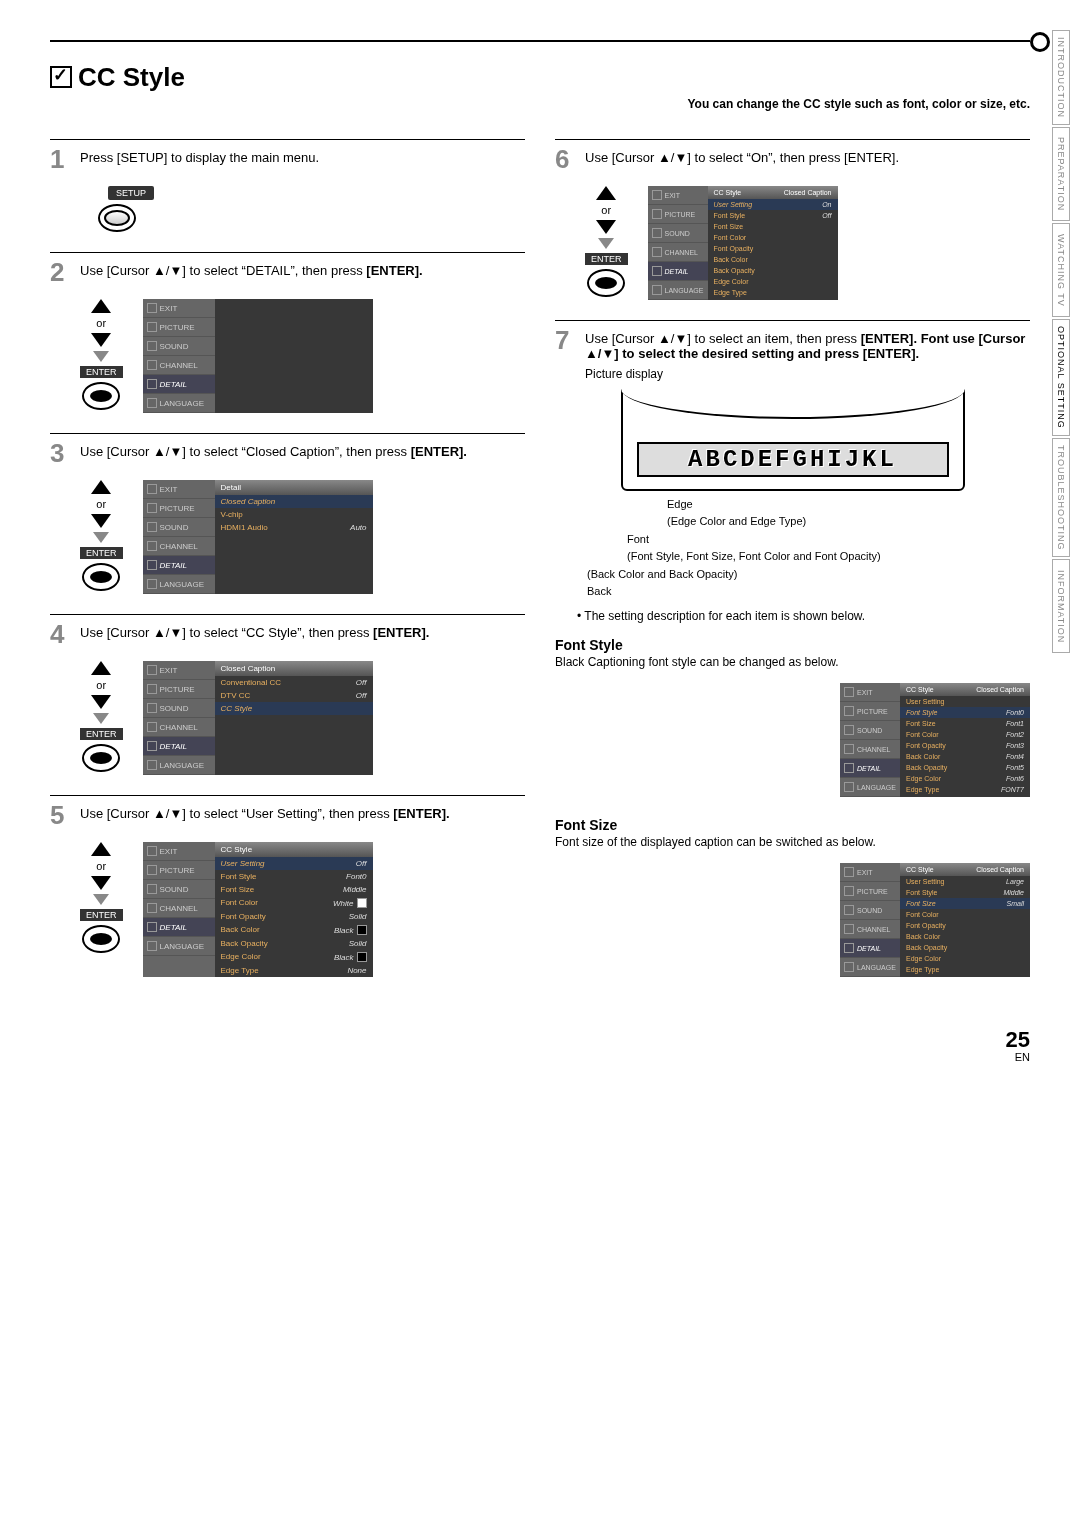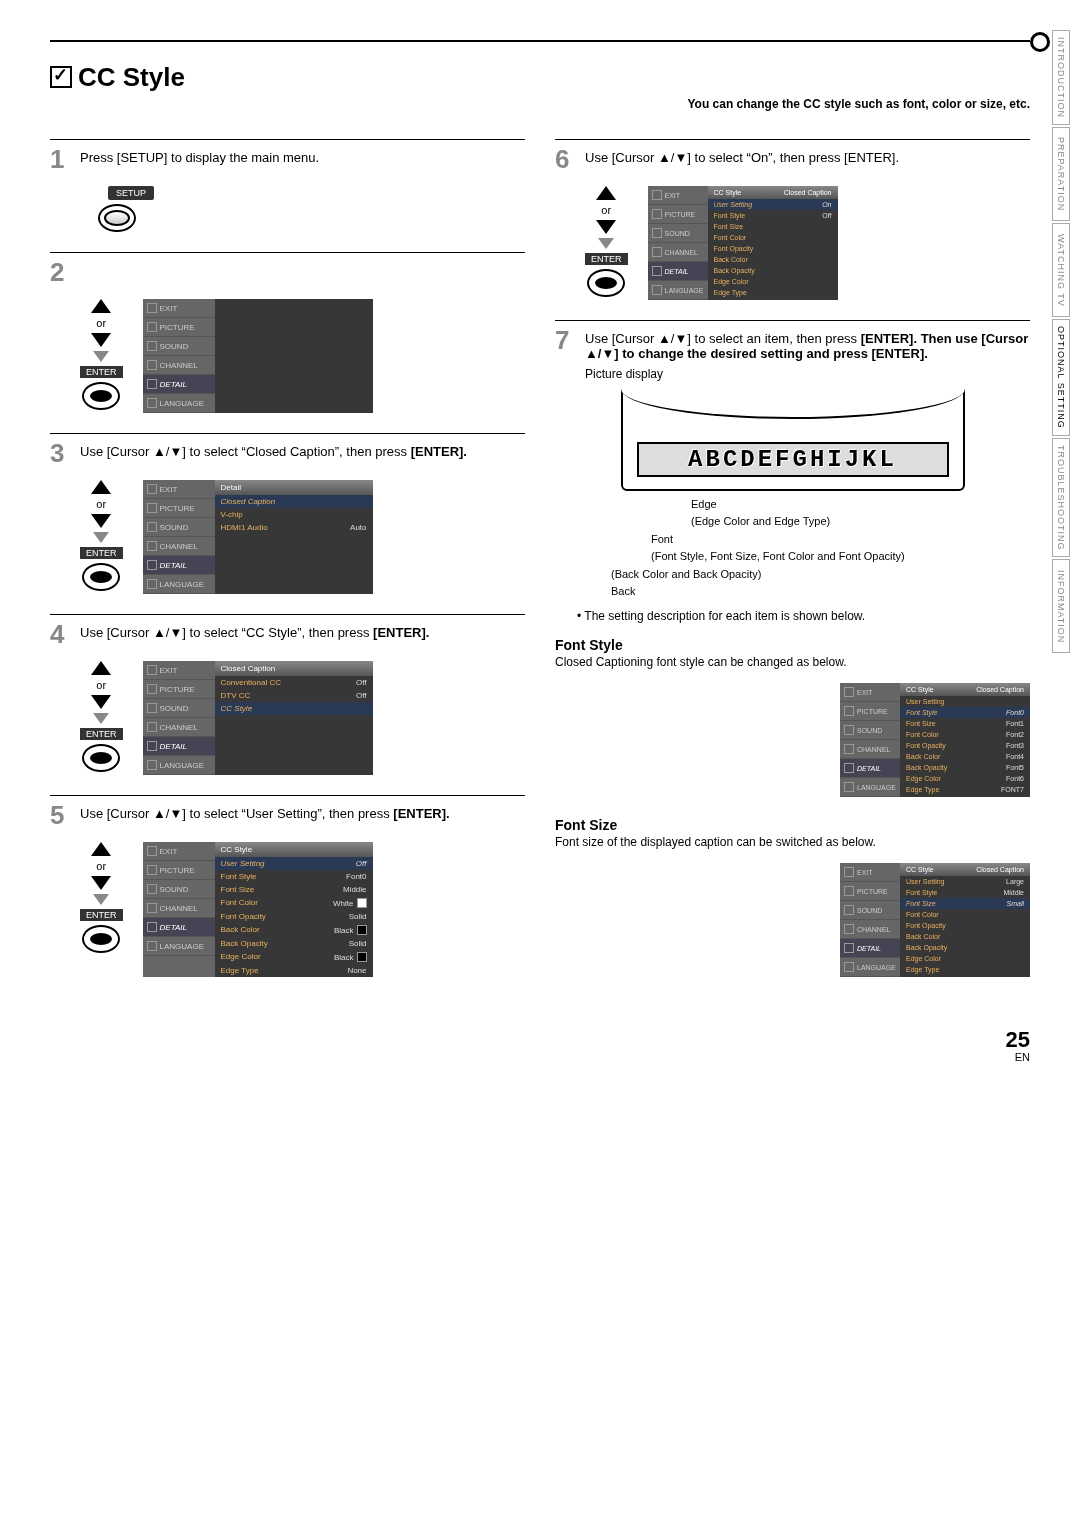--- a/index.html
+++ b/index.html
@@ -155,21 +155,21 @@
     color:#fff;
     padding: 3px 6px;
     display:flex; justify-content:space-between;
   }
   .menu-row {
     display:flex; justify-content:space-between;
     padding: 2px 6px;
     color:#e8b060;
   }
   .menu-row.hl { background:#2a3a55; font-style:italic;}
-  .menu-row .val { color:#ddd; display:flex; align-items:flex-end; gap:3px;}
+  .menu-row .val { color:#ddd; font-style:italic; display:flex; align-items:flex-end; gap:3px;}
   .swatch { width:8px;height:8px;border:1px solid #999;background:#fff;}
   .swatch.black{background:#000;}
   
   .pic-display {
     border:2px solid #000;
     width:340px; height:100px;
     border-radius:0 0 6px 6px;
     position:relative;
     margin:6px auto 6px auto;
   }
@@ -186,21 +186,21 @@
     font-family: "Courier New", monospace;
     font-weight:bold;
     font-size:24px;
     letter-spacing:3px;
     text-align:center;
     padding:2px 0;
     color:#000;
     text-shadow:1px 1px 0 #fff,-1px -1px 0 #fff;
     margin-top:28px;
   }
-  .anno { font-size:11px; line-height:1.4; margin-left:56px;}
+  .anno { font-size:11px; line-height:1.4; margin-left:32px;}
   .anno .ln { margin:2px 0;}
   .section-h { font-weight:bold; font-size:14px; margin:14px 0 2px 0;}
   .page-num {
     text-align:right; font-size:22px; font-weight:bold; margin-top:30px;
   }
   .page-en { text-align:right; font-size:11px; margin-top:-2px;}
 </style>
 </head>
 <body>
 
@@ -234,20 +234,21 @@
       <div class="btn-setup">SETUP</div>
       <div class="oval-btn">
             <div class="oval-inner"></div>
           </div>
     </div>
   </div>
 
   <div class="step-rule"></div>
   <div class="step">
     <div class="step-num">2</div>
+    <div class="step-text"><span>Use [Cursor ▲/▼] to select “DETAIL”, then press </span><b>[ENTER].</b></div>
   </div>
   <div class="illus">
     <div class="remote-col">
       <div class="tri tri-up"></div>
       <div>or</div>
       <div class="tri tri-down"></div>
       <div class="tri tri-down-gray"></div>
       <div class="enter-label">ENTER</div>
       <div class="oval-btn">
             <div class="oval-filled"></div>
@@ -636,39 +637,39 @@
                 <span></span>
               </span>
             </div>
           </div>
     </div>
   </div>
 
   <div class="step-rule"></div>
   <div class="step">
     <div class="step-num">7</div>
-    <div class="step-text"><span>Use [Cursor ▲/▼] to select an item, then press </span><b>[ENTER]. Then use [Cursor ▲/▼] to change the desired setting and press [ENTER].</b></div>
+    <div class="step-text"><span>Use [Cursor ▲/▼] to select an item, then press </span><b>[ENTER]. Font use [Cursor ▲/▼] to select the desired setting and press [ENTER].</b></div>
   </div>
   <div style="margin:6px 0 0 30px;font-size:12px;">Picture display</div>
   <div class="pic-display">
     <div class="pic-curve"></div>
     <div class="cc-box">ABCDEFGHIJKL</div>
   </div>
   <div class="anno">
     <div class="ln" style="margin-left:80px;"><span>Edge</span></div>
     <div class="ln" style="margin-left:80px;"><span>(Edge Color and Edge Type)</span></div>
     <div class="ln" style="margin-left:40px;"><span>Font</span></div>
     <div class="ln" style="margin-left:40px;"><span>(Font Style, Font Size, Font Color and Font Opacity)</span></div>
     <div class="ln"><span>(Back Color and Back Opacity)</span></div>
     <div class="ln"><span>Back</span></div>
   </div>
   <div style="margin:10px 0 0 22px;font-size:12px;">• <span>The setting description for each item is shown below.</span></div>
 
   <div class="section-h">Font Style</div>
-  <div style="font-size:12px;">Closed Captioning font style can be changed as below.</div>
+  <div style="font-size:12px;">Black Captioning font style can be changed as below.</div>
   <div class="illus" style="justify-content:flex-end;margin-left:0;">
     <div class="menu menu-small">
       <div class="menu-side">
             <div class="menu-side-item">
               <span class="mi-icon"></span>
               <span>EXIT</span>
             </div>
             <div class="menu-side-item">
               <span class="mi-icon"></span>
               <span>PICTURE</span>

